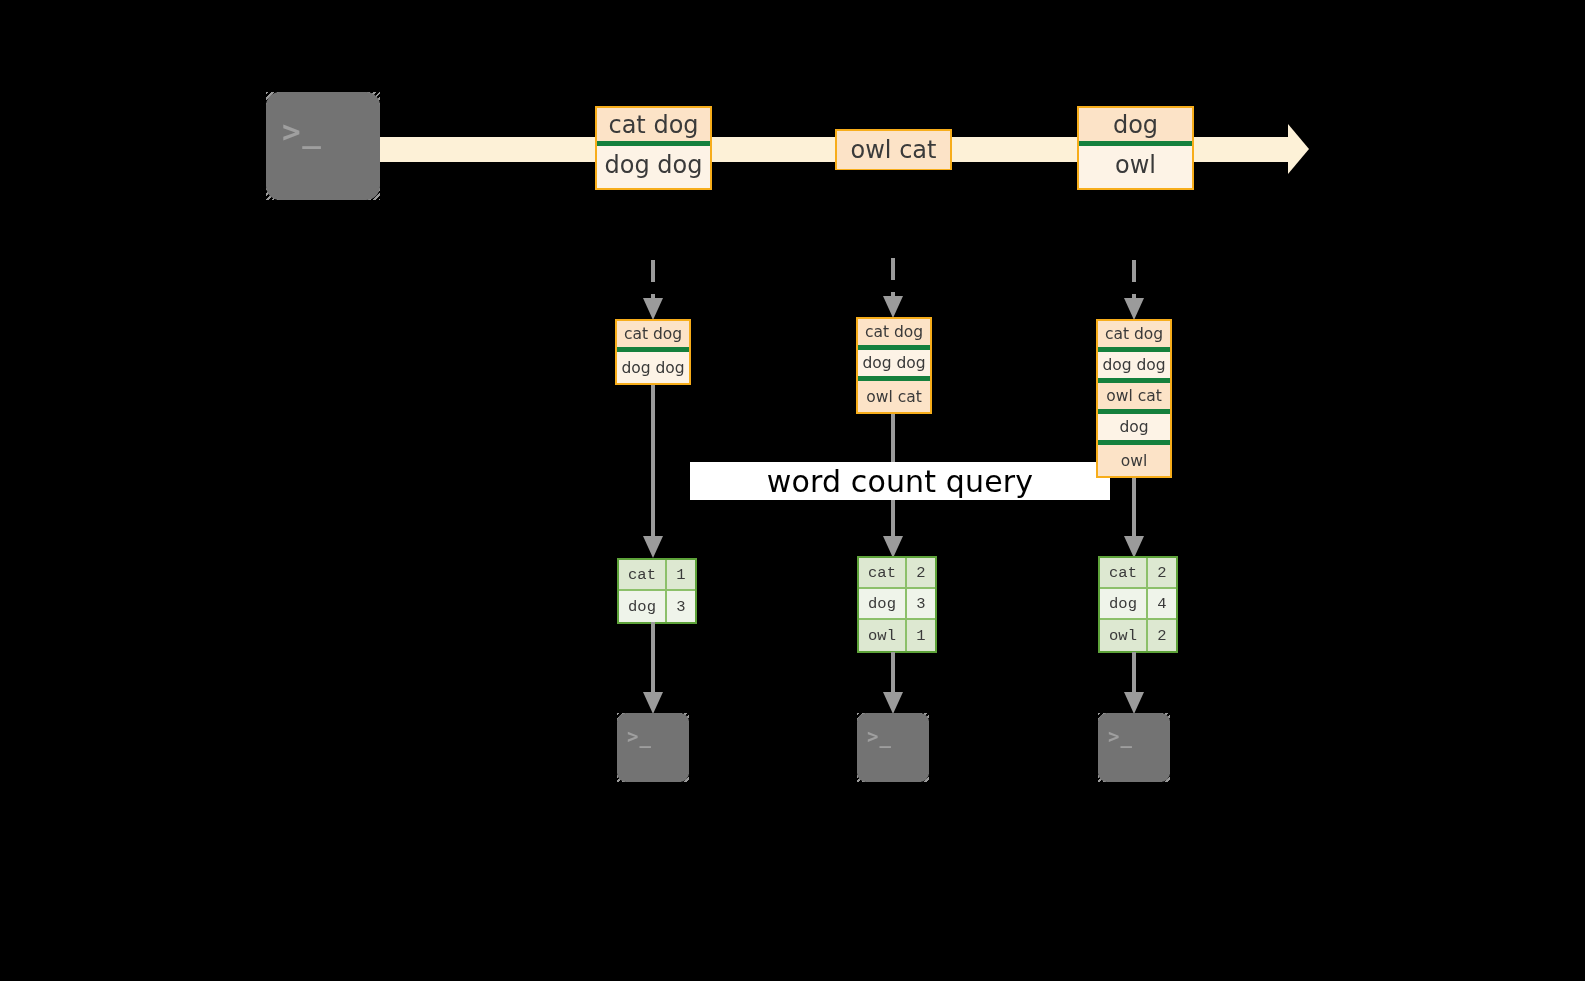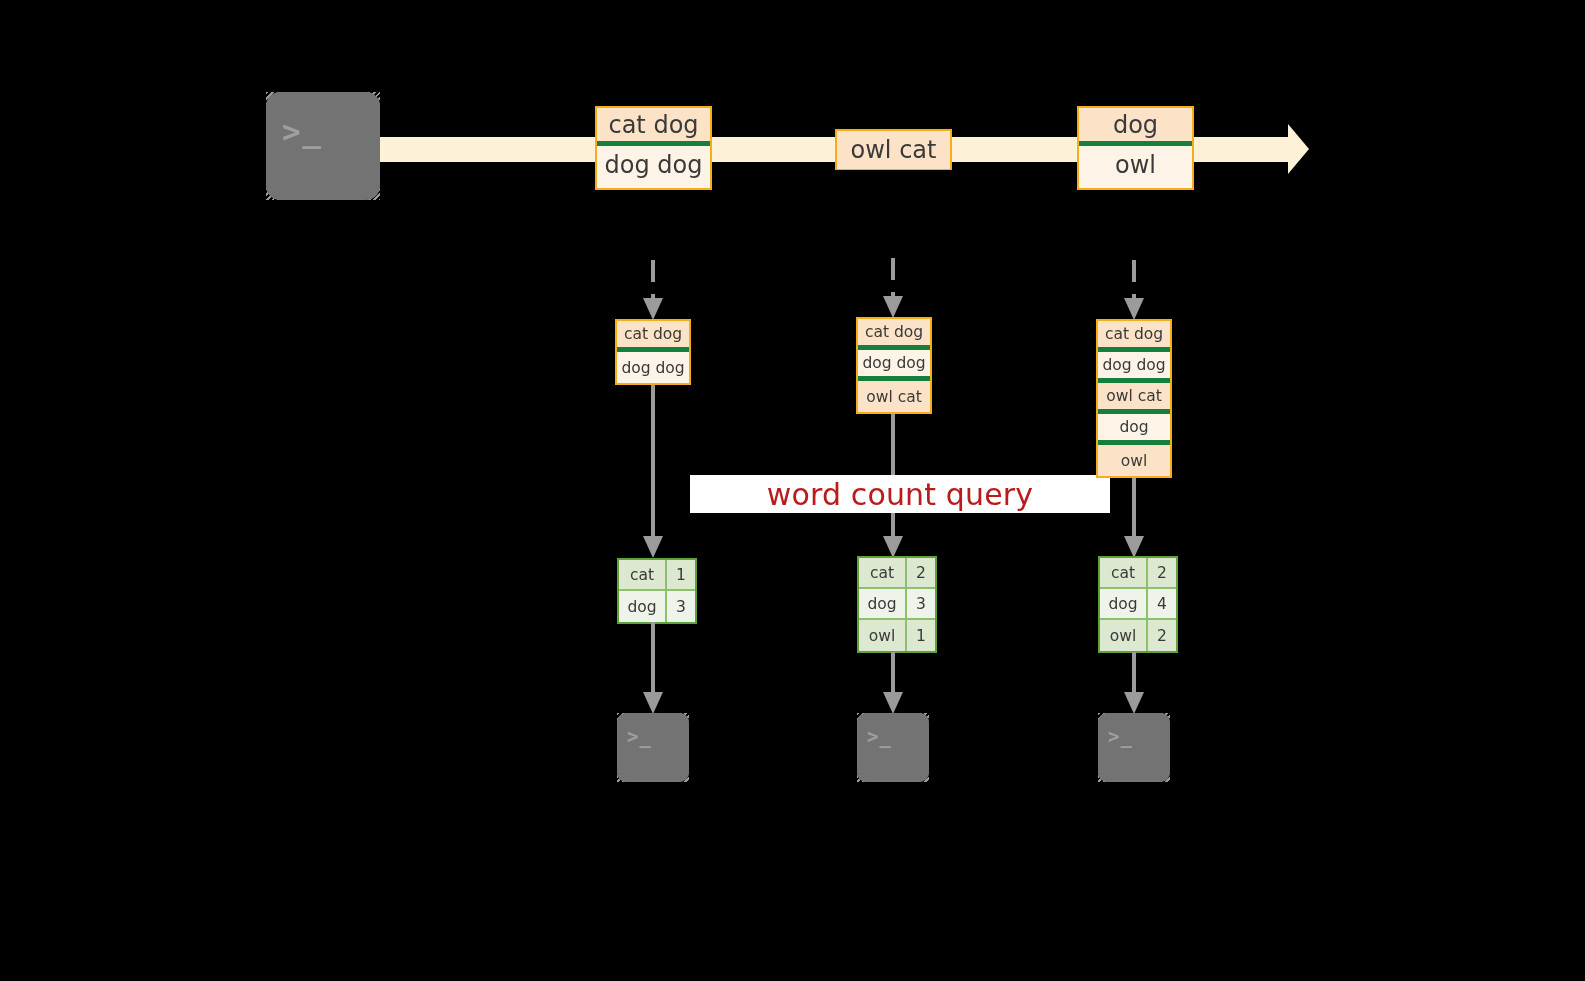--- a/index.html
+++ b/index.html
@@ -70,21 +70,21 @@
   
   .obox.big .ocell { height: 38px; font-size: 24px; }
   
   .obox.small .ocell { height: 31px; font-size: 15.5px; }
 
   
   .gbox {
     position: absolute;
     border: 2px solid #5ea33a;
     background: #fde047;
-    display: flex; flex-direction: column;
+    display: flex; flex-direction: column; font-family: Liberation Mono, monospace;
   }
   .grow {
     display: flex;
     height: 31px;
     border-bottom: 2px solid #8cc06a;
   }
   .grow:last-child { border-bottom: none; }
   .grow.shade .gc { background: #dde8d1; }
   .gc {
     display: flex; align-items: center; justify-content: center;
@@ -97,24 +97,23 @@
 
   
   .conn { position: absolute; }
   .conn svg { display: block; overflow: visible; }
 
   
   .banner {
     position: absolute;
     background: #ffffff;
     display: flex; align-items: center; justify-content: center;
-    color: #b91c1c;
+    color: #000000;
     font-size: 30px;
     letter-spacing: 0.005em;
-    margin-top: 13px;
   }
 </style>
 </head>
 <body>
 
 <div id="canvas">
 
   <div class="stream-band" style="left:373px; top:137px; width:915px; height:25px;"></div>
   <div class="stream-head" style="left:1288px; top:124px;"></div>
 

